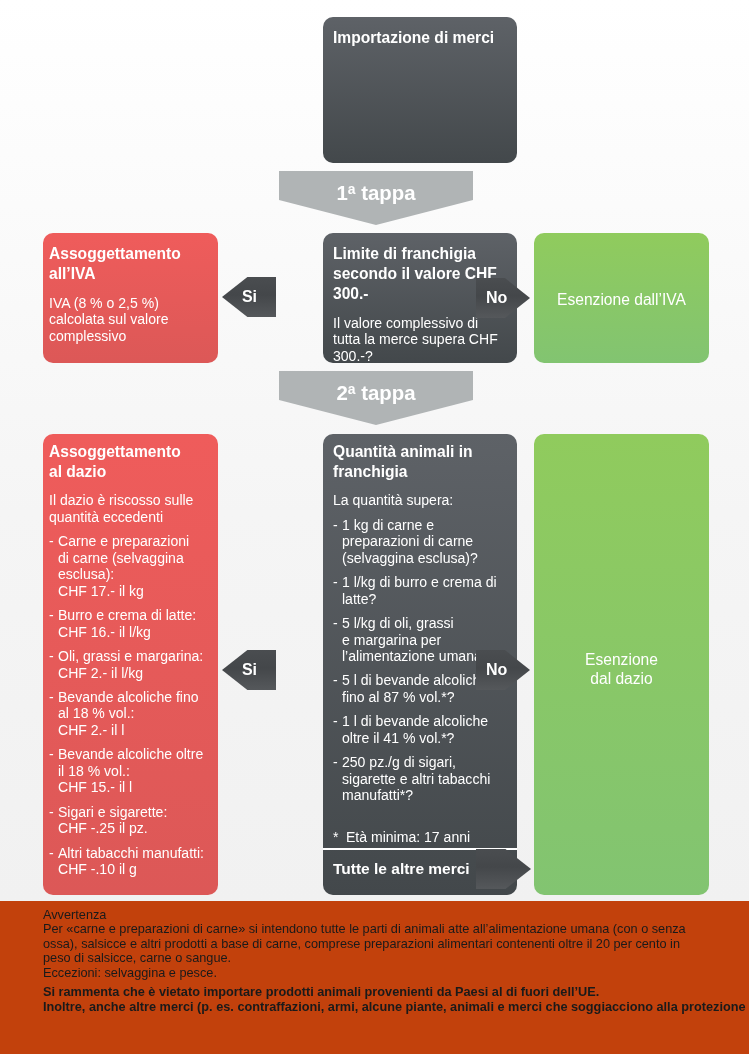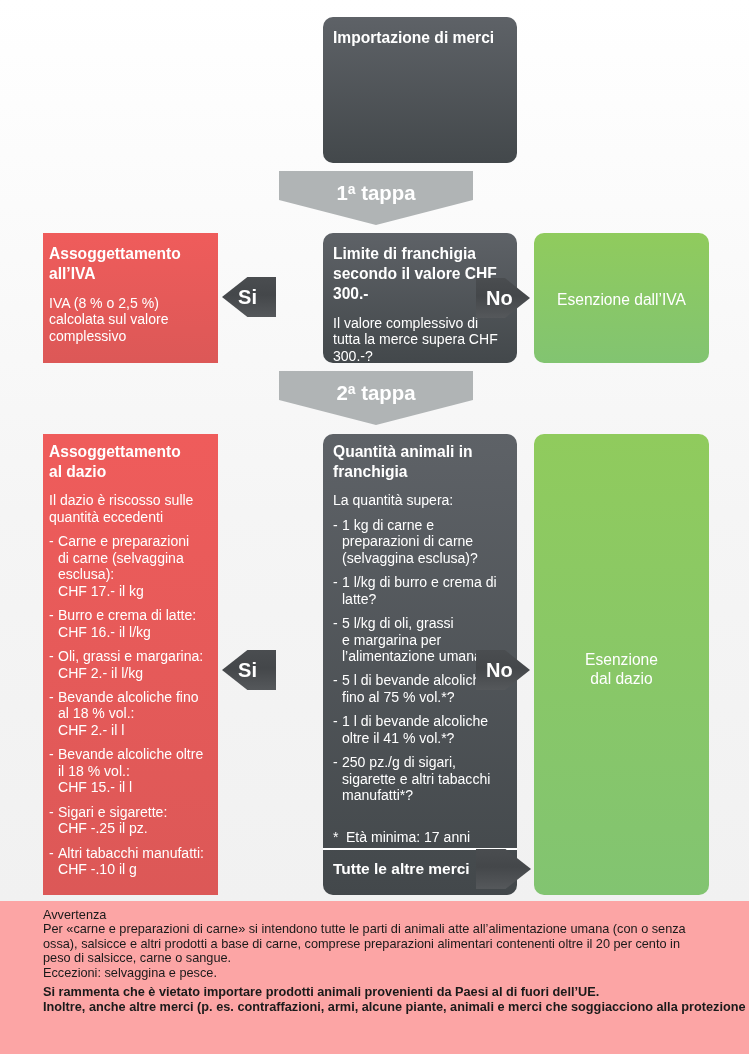--- a/index.html
+++ b/index.html
@@ -15,30 +15,30 @@
     position:absolute;left:0;top:0;width:749px;height:901px;
     background:linear-gradient(to bottom,#ffffff 0%,#fafafa 28.5%,#f5f5f5 57%,#f1f1f1 100%);
   }
   .node{position:absolute;box-sizing:border-box;}
   .dark{
     background:linear-gradient(to bottom,#5e6267 0%,#43484b 100%);
     border-radius:10px;color:#ffffff;margin-left:44px;
   }
   .red{
     background:linear-gradient(to bottom,#ef5c5b 0%,#dc5857 100%);
-    border-radius:0;color:#ffffff;
+    border-radius:10px;color:#ffffff;
   }
   .green{
     background:linear-gradient(to bottom,#90cb5d 0%,#82c471 100%);
     border-radius:10px;color:#ffffff;
   }
   .title{font-size:15.6px;font-weight:bold;line-height:20.1px;}
   .body{font-size:14.05px;line-height:16.55px;}
   .arrowband{position:absolute;}
-  .footer{position:absolute;left:0;top:901px;width:749px;height:153px;background:#fca5a5;color:#1a1a1a;}
+  .footer{position:absolute;left:0;top:901px;width:749px;height:153px;background:#c2410c;color:#1a1a1a;}
   .ftext{font-size:12.72px;line-height:14.6px;}
 
   
   #start-node{left:279px;top:17px;width:194px;height:146px;padding:11px 10px 0 10px;}
   #row1-left{left:43px;top:233px;width:175px;height:130px;padding:11px 4px 0 6px;}
   #row1-center{left:279px;top:233px;width:194px;height:130px;padding:11px 10px 0 10px;}
   #row1-right{left:534px;top:233px;width:175px;height:130px;}
   #row2-left{left:43px;top:434px;width:175px;height:461px;padding:7.6px 4px 0 6px;}
   #row2-center{left:279px;top:434px;width:194px;height:461px;padding:7.6px 10px 0 10px;}
   #row2-right{left:534px;top:434px;width:175px;height:461px;}
@@ -63,21 +63,21 @@
     display:flex;align-items:flex-start;justify-content:center;
     color:#ffffff;font-size:20.4px;font-weight:bold;line-height:20.4px;
   }
   .steplabel sup{font-size:0.68em;vertical-align:baseline;position:relative;top:-4px;}
 
   
   .decision{
     position:absolute;
     background:linear-gradient(to bottom,#4a4d50 0%,#44474a 45%,#55585b 100%);
     display:flex;align-items:center;
-    color:#ffffff;font-size:20px;font-weight:bold;
+    color:#ffffff;font-size:16px;font-weight:bold;
   }
   .decision.yes{
     clip-path:polygon(100% 0,100% 100%,47% 100%,0 50%,47% 0);
     justify-content:flex-end;padding-right:19px;box-sizing:border-box;
   }
   .decision.no,.decision.plain{
     clip-path:polygon(0 0,53.6% 0,100% 50%,53.6% 100%,0 100%);
     justify-content:flex-start;padding-left:10px;box-sizing:border-box;
   }
   #row1-yes{left:222px;top:277px;width:54px;height:40px;}
@@ -251,21 +251,21 @@
             <div class="t">
               <div class="ln">5 l/kg di oli, grassi</div>
               <div class="ln">e margarina per</div>
               <div class="ln">l’alimentazione umana?</div>
             </div>
           </div>
           <div class="item">
             <div class="b">-</div>
             <div class="t">
               <div class="ln">5 l di bevande alcoliche</div>
-              <div class="ln">fino al 75 % vol.*?</div>
+              <div class="ln">fino al 87 % vol.*?</div>
             </div>
           </div>
           <div class="item">
             <div class="b">-</div>
             <div class="t">
               <div class="ln">1 l di bevande alcoliche</div>
               <div class="ln">oltre il 41 % vol.*?</div>
             </div>
           </div>
           <div class="item">

